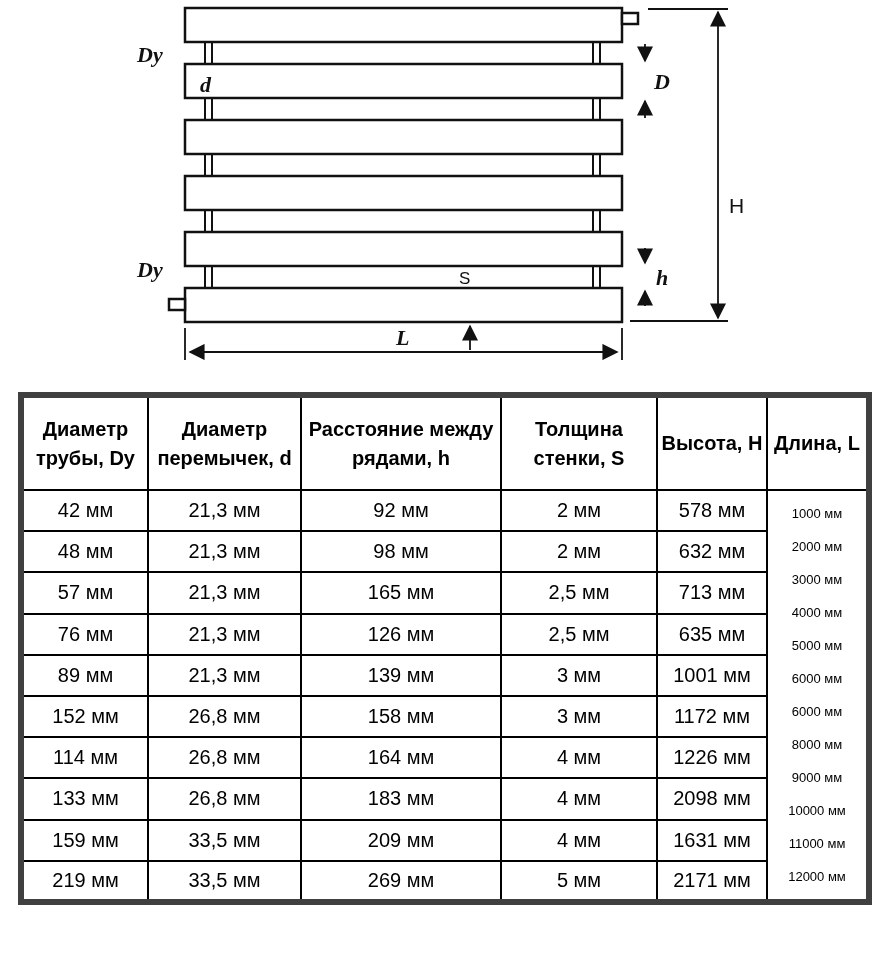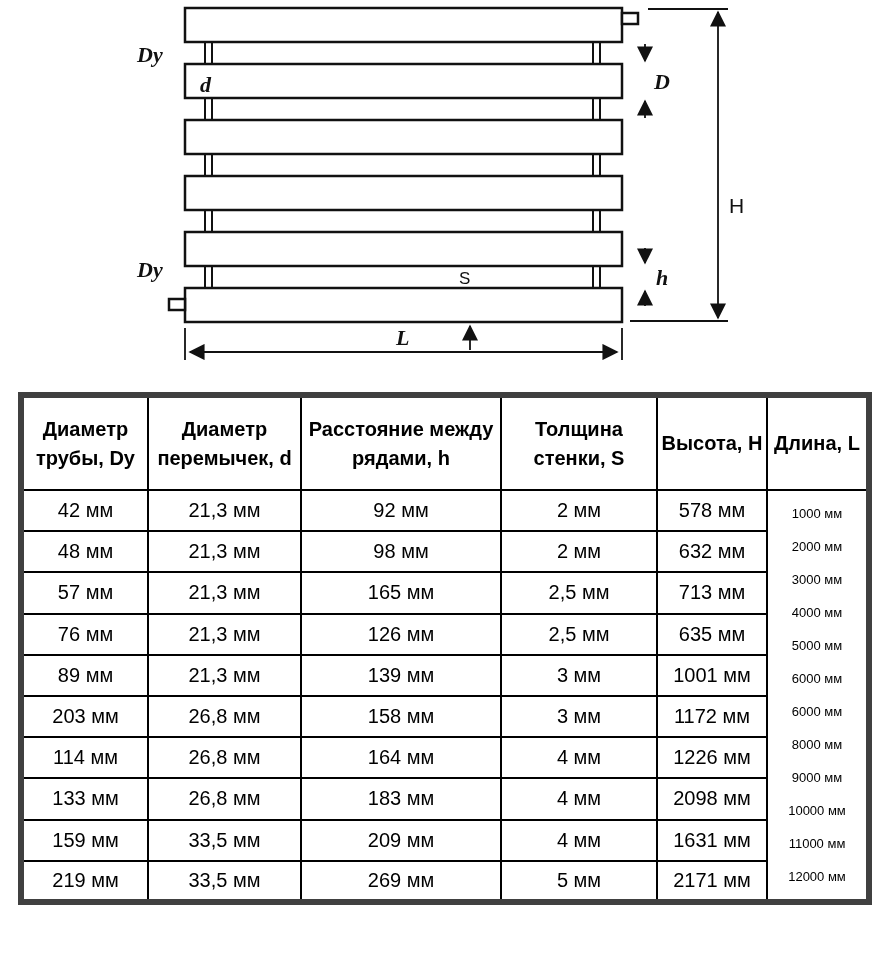--- a/index.html
+++ b/index.html
@@ -182,21 +182,21 @@
         <td>635 мм</td>
       </tr>
       <tr>
         <td>89 мм</td>
         <td>21,3 мм</td>
         <td>139 мм</td>
         <td>3 мм</td>
         <td>1001 мм</td>
       </tr>
       <tr>
-        <td>203 мм</td>
+        <td>152 мм</td>
         <td>26,8 мм</td>
         <td>158 мм</td>
         <td>3 мм</td>
         <td>1172 мм</td>
       </tr>
       <tr>
         <td>114 мм</td>
         <td>26,8 мм</td>
         <td>164 мм</td>
         <td>4 мм</td>

